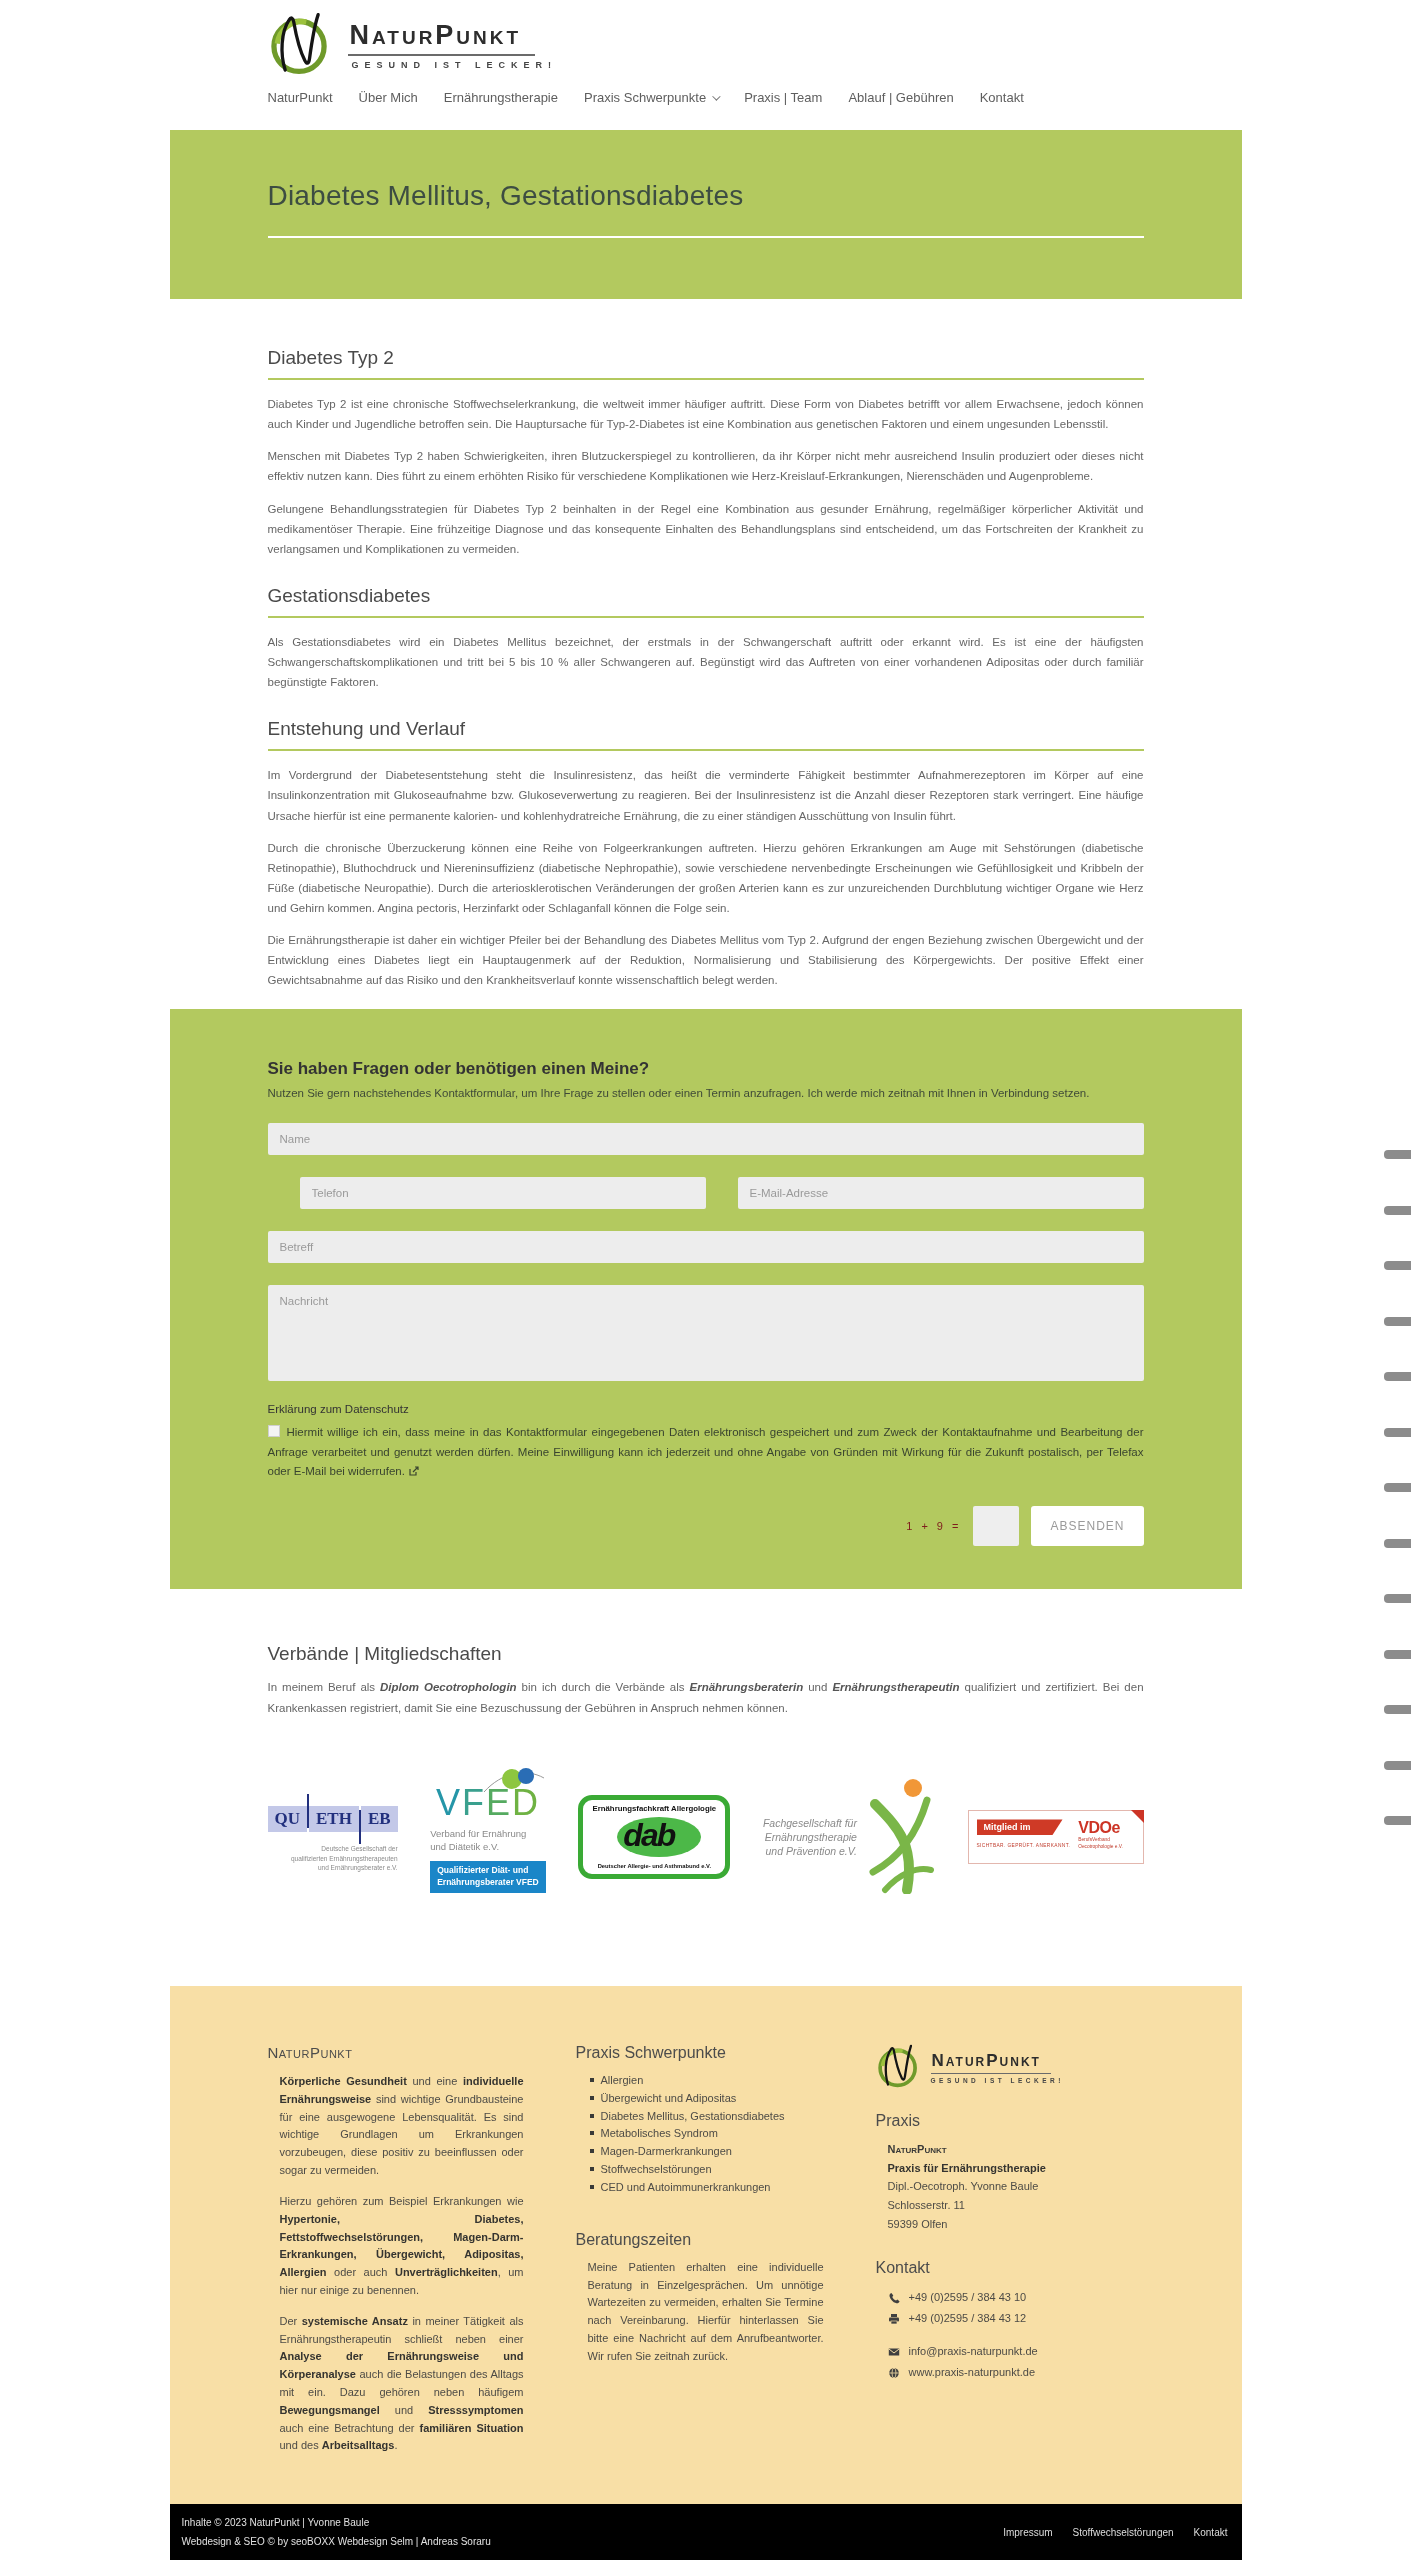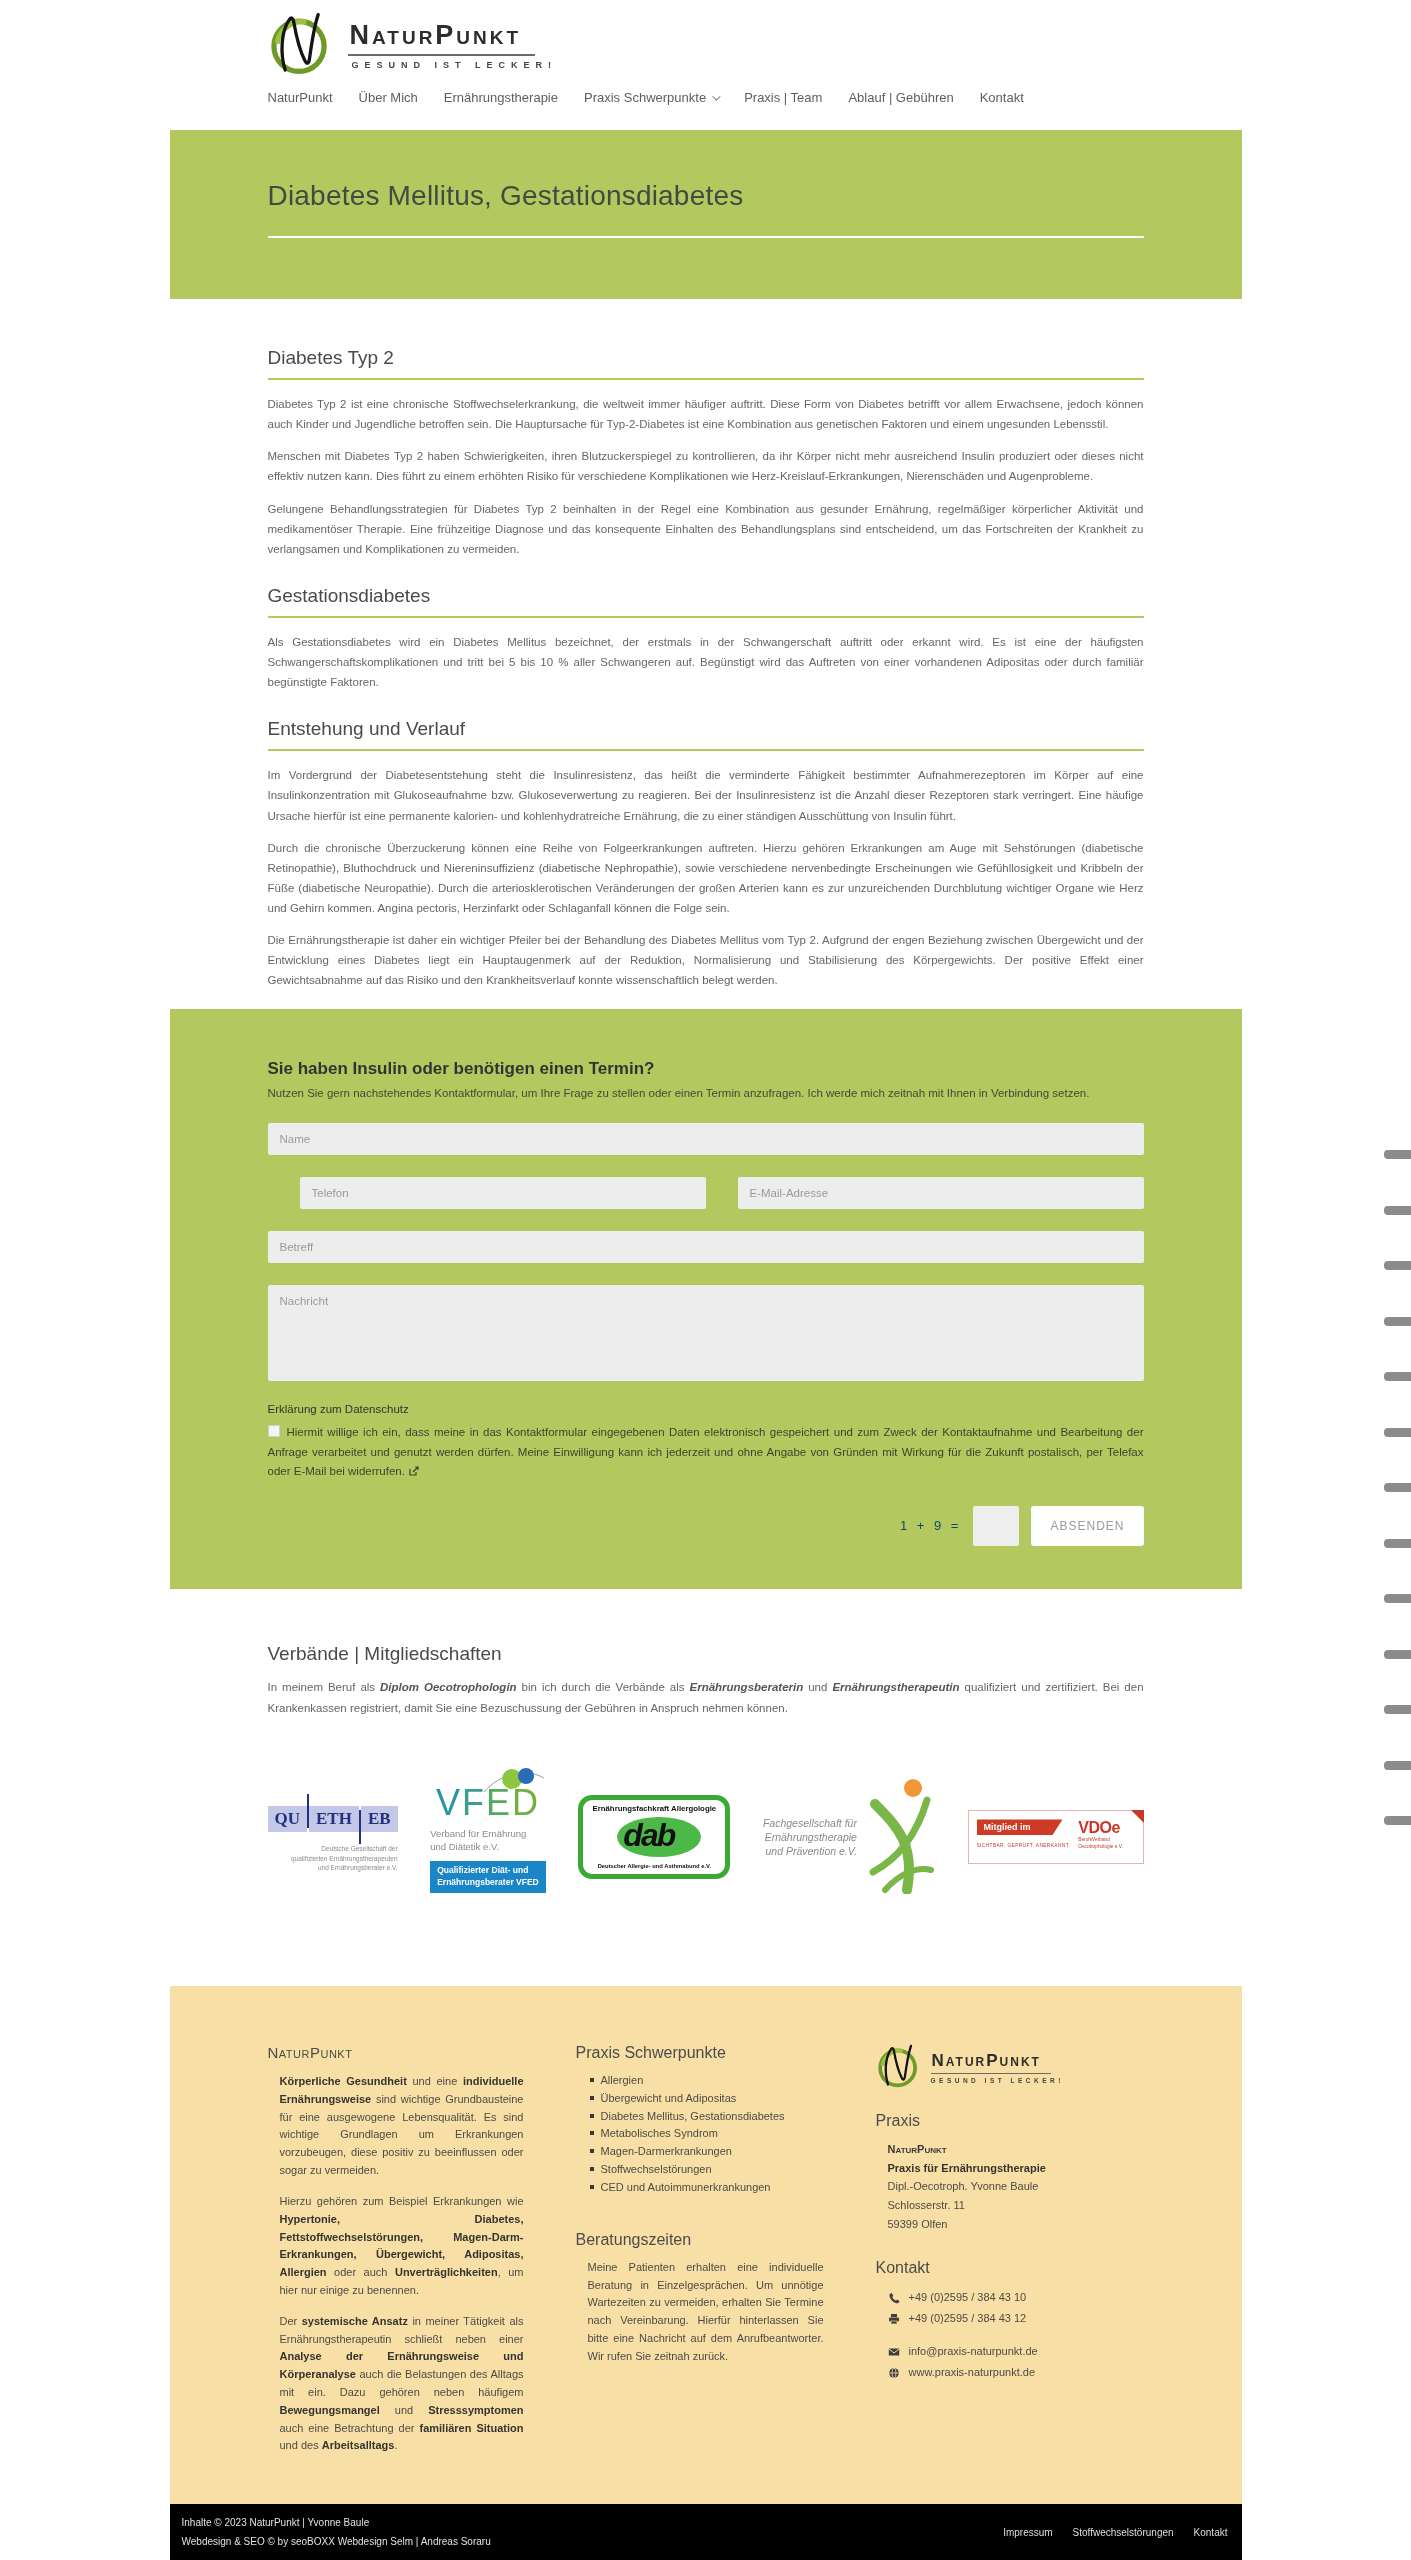--- a/index.html
+++ b/index.html
@@ -40,21 +40,21 @@
   .row2 { display:flex; justify-content:space-between; }
   .row2 .fi { width:48.6%;margin-left:32px; }
   .fta { width:100%; height:96px; border:none; outline:none; background:#ededed; font-family:"Liberation Sans",sans-serif;
          font-size:11.5px; color:#333; padding:10px 12px; margin-bottom:18px; resize:none; border-radius:2px; }
   .privacy-label { font-size:11.5px; font-weight:400; color:#333333; margin-bottom:8px; }
   .privacy-row { font-size:11.5px; line-height:1.7; color:#39442f; text-align:justify; }
   .checkbox { width:12px; height:12px; background:#f4f4f4; border:1px solid #cfcfcf; display:inline-block;
               vertical-align:-1px; margin-right:7px; cursor:pointer; }
   .ext-link { display:inline-block; vertical-align:-1px; margin-left:4px; cursor:pointer; }
   .captcha-row { display:flex; justify-content:flex-end; align-items:center; gap:12px; margin-top:24px; }
-  .captcha-q { font-size:13px; color:#0c4a6e; letter-spacing:3px; }
+  .captcha-q { font-size:11px; color:#7f1d1d; letter-spacing:3px; }
   .captcha-input { width:46px; height:40px; border:none; outline:none; background:#eeeeee; border-radius:2px; text-align:center; font-size:13px; }
   .submit-btn { background:#ffffff; color:#9a9a9a; border:none; font-family:"Liberation Sans",sans-serif; font-size:12px;
                 letter-spacing:1px; padding:13px 19px; border-radius:3px; cursor:pointer; }
 
   
   .memberships { height:397px; padding:54px 98px 0; }
   .mem-heading { font-size:19px; font-weight:500; color:#4a4a4a; margin-bottom:12px; }
   .mem-intro { font-size:11.5px; line-height:1.8; color:#666; text-align:justify; }
   .mem-intro strong { color:#555;font-style:italic; }
   .logos-row { display:flex; justify-content:space-between; align-items:center; margin-top:44px; height:150px; }
@@ -190,21 +190,21 @@
         <section class="content-section">
           <h2 class="sec-heading">Entstehung und Verlauf</h2>
           <div class="sec-divider"></div>
           <p class="body-p">Im Vordergrund der Diabetesentstehung steht die Insulinresistenz, das heißt die verminderte Fähigkeit bestimmter Aufnahmerezeptoren im Körper auf eine Insulinkonzentration mit Glukoseaufnahme bzw. Glukoseverwertung zu reagieren. Bei der Insulinresistenz ist die Anzahl dieser Rezeptoren stark verringert. Eine häufige Ursache hierfür ist eine permanente kalorien- und kohlenhydratreiche Ernährung, die zu einer ständigen Ausschüttung von Insulin führt.</p>
           <p class="body-p">Durch die chronische Überzuckerung können eine Reihe von Folgeerkrankungen auftreten. Hierzu gehören Erkrankungen am Auge mit Sehstörungen (diabetische Retinopathie), Bluthochdruck und Niereninsuffizienz (diabetische Nephropathie), sowie verschiedene nervenbedingte Erscheinungen wie Gefühllosigkeit und Kribbeln der Füße (diabetische Neuropathie). Durch die arteriosklerotischen Veränderungen der großen Arterien kann es zur unzureichenden Durchblutung wichtiger Organe wie Herz und Gehirn kommen. Angina pectoris, Herzinfarkt oder Schlaganfall können die Folge sein.</p>
           <p class="body-p">Die Ernährungstherapie ist daher ein wichtiger Pfeiler bei der Behandlung des Diabetes Mellitus vom Typ 2. Aufgrund der engen Beziehung zwischen Übergewicht und der Entwicklung eines Diabetes liegt ein Hauptaugenmerk auf der Reduktion, Normalisierung und Stabilisierung des Körpergewichts. Der positive Effekt einer Gewichtsabnahme auf das Risiko und den Krankheitsverlauf konnte wissenschaftlich belegt werden.</p>
         </section>
       </main>
 
     <section class="form-section">
-      <div class="form-heading">Sie haben Insulin oder benötigen einen Termin?</div>
+      <div class="form-heading">Sie haben Fragen oder benötigen einen Meine?</div>
       <div class="form-sub">Nutzen Sie gern nachstehendes Kontaktformular, um Ihre Frage zu stellen oder einen Termin anzufragen. Ich werde mich zeitnah mit Ihnen in Verbindung setzen.</div>
       <input class="fi" placeholder="Name" style="">
       <div class="row2">
         <input class="fi" placeholder="Telefon" style="">
         <input class="fi" placeholder="E-Mail-Adresse" style="">
       </div>
       <input class="fi" placeholder="Betreff" style="">
       <textarea class="fta" placeholder="Nachricht" style=""></textarea>
       <div class="privacy-label">Erklärung zum Datenschutz</div>
       <div class="privacy-row">

